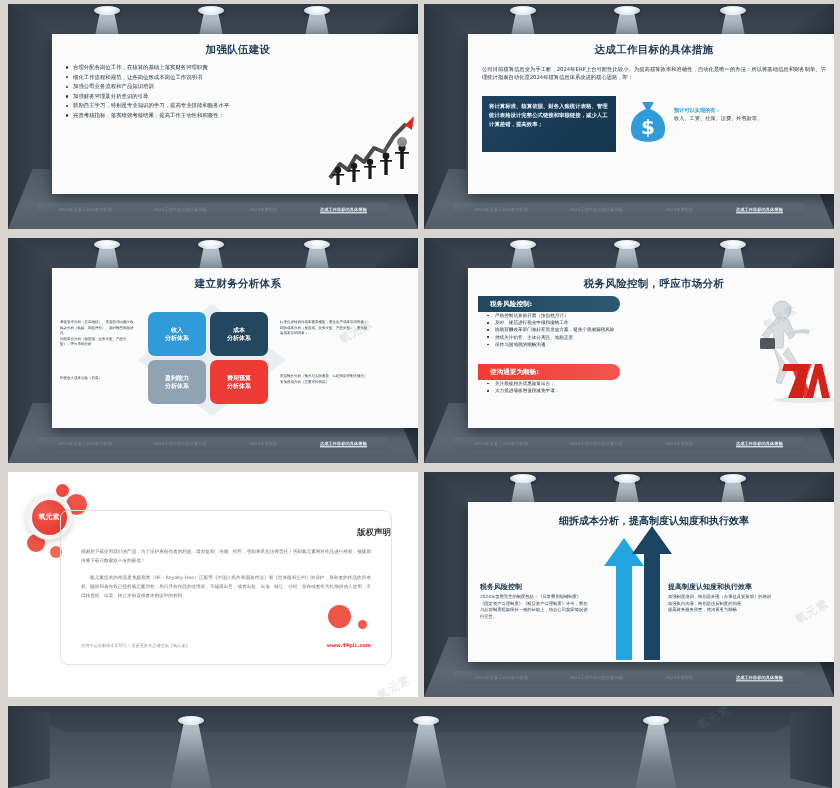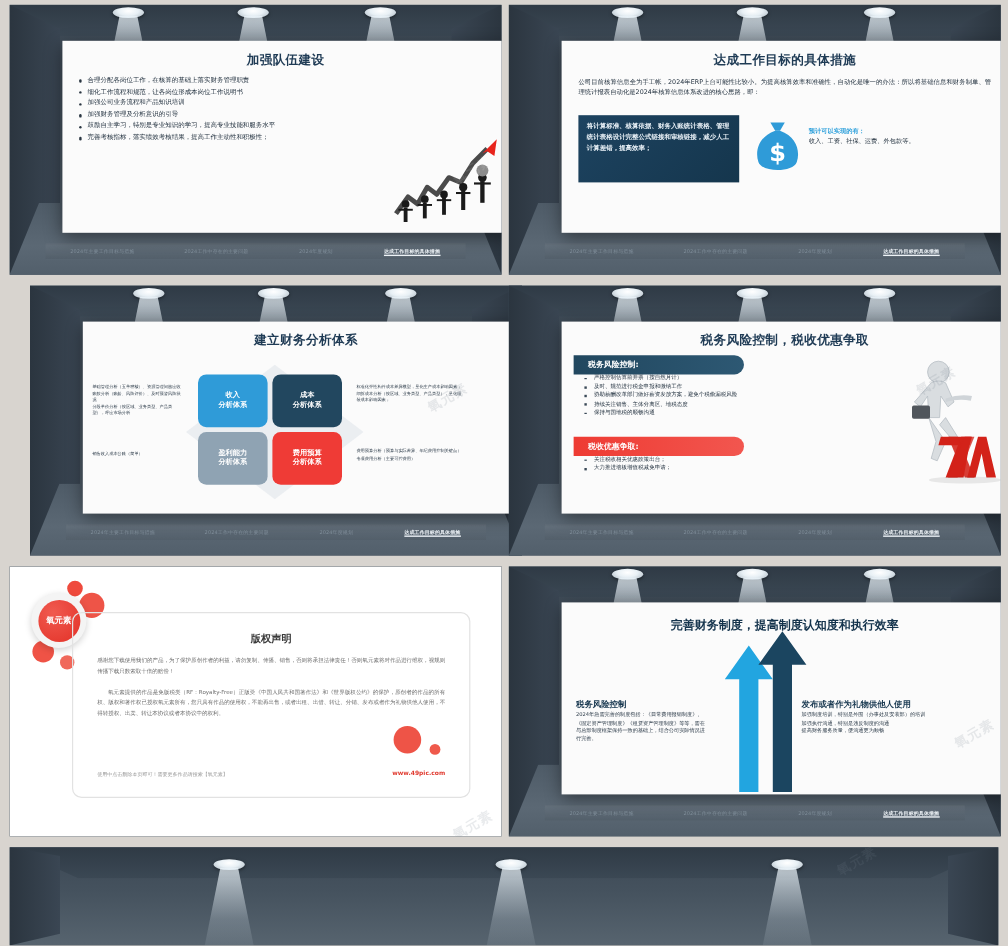--- a/index.html
+++ b/index.html
@@ -14,21 +14,21 @@
 
   
   .grid { position: absolute; left: 0; top: 0; width: 840px; }
   .slide {
     position: absolute; width: 410px; height: 225px;
     overflow: hidden;
     background: #3e4b57;
   }
   .s1 { left: 8px;   top: 4px;   }
   .s2 { left: 424px; top: 4px;   }
-  .s3 { left: 8px;   top: 238px; margin-left: 17px; }
+  .s3 { left: 8px;   top: 238px; }
   .s4 { left: 424px; top: 238px; }
   .s5 { left: 8px;   top: 472px; }
   .s6 { left: 424px; top: 472px; }
   .s7 { left: 8px;   top: 706px; width: 824px; height: 82px; }
 
   
   .stage { position: absolute; inset: 0; overflow: hidden; }
   .stage .wallback {
     position: absolute; inset: 0;
     background:
@@ -174,21 +174,21 @@
   }
   .dotsA { top: 44px; } .dotsB { top: 112px; }
   .taxart { position: absolute; right: 2px; top: 24px; width: 108px; height: 112px; }
 
   
   .s5canvas { position: absolute; inset: 0; background: #ffffff; }
   .cbox {
     position: absolute; left: 52px; top: 38px; right: 26px; bottom: 32px;
     border: .8px solid #e2e2e2; border-radius: 8px;
   }
-  .ctitle { text-align: center; font-size: 8.5px; font-weight: bold; color: #3a3a3a; padding-top: 16px; }
+  .ctitle { text-align: right; font-size: 8.5px; font-weight: bold; color: #3a3a3a; padding-top: 16px; }
   .cpara { font-size: 4.6px; line-height: 9px; color: #6d6d6d; padding: 8px 20px 0 20px; text-align: justify; }
   .cpara.ind { text-indent: 9px; }
   .cfoot { position: absolute; left: 20px; right: 20px; bottom: 16px; display: flex; justify-content: space-between; align-items: center; }
   .cfoot .small { font-size: 4.2px; color: #9a9a9a; }
   .cfoot .url { font-size: 5px; color: #e03a2f; font-weight: bold; }
   .badge {
     position: absolute; left: 18px; top: 22px; width: 46px; height: 46px; border-radius: 50%;
     background: #f4f4f4; box-shadow: 0 2px 6px rgba(0,0,0,.18);
     display: flex; align-items: center; justify-content: center;
   }
@@ -402,30 +402,30 @@
             <div class="bulb"></div>
             <div class="beam"></div>
           </div>
         <div class="lamp lampC">
             <div class="bulb"></div>
             <div class="beam"></div>
           </div>
       </div>
 
       <div class="canvas">
-        <div class="title">税务风险控制，税收优惠争取</div>
+        <div class="title">税务风险控制，呼应市场分析</div>
         <div class="pill dark">税务风险控制:</div>
         <ul class="dots dotsA">
           <li>严格控制估算前开票（按自然月计）</li>
           <li>及时、规范进行税金申报和缴纳工作</li>
           <li>协助薪酬改革部门做好薪资发放方案，避免个税偷漏税风险</li>
           <li>持续关注销售、主体分离区、地税态度</li>
           <li>保持与国地税的顺畅沟通</li>
         </ul>
-        <div class="pill red">税收优惠争取:</div>
+        <div class="pill red">使沟通更为顺畅:</div>
         <ul class="dots dotsB">
           <li>关注税收相关优惠政策出台；</li>
           <li>大力推进墙板增值税减免申请；</li>
         </ul>
         <svg class="taxart" viewBox="0 0 108 112">
           <g fill="#d9dde0" stroke="#b9c0c6" stroke-width=".7">
             <circle cx="52" cy="18" r="9"></circle>
             <path d="M46 27 q6 -3 12 0 l7 16 -5 4 -6 -9 -1 18 -9 0 -1 -18 -6 9 -5 -4 z"></path>
             <path d="M44 56 l6 20 -4 14 5 2 7 -16 z"></path>
             <path d="M58 56 l10 16 -3 4 -12 -14 z"></path>
@@ -491,31 +491,31 @@
             <div class="bulb"></div>
             <div class="beam"></div>
           </div>
         <div class="lamp lampC">
             <div class="bulb"></div>
             <div class="beam"></div>
           </div>
       </div>
 
       <div class="canvas">
-        <div class="s6title">完善财务制度，提高制度认知度和执行效率</div>
+        <div class="s6title">细拆成本分析，提高制度认知度和执行效率</div>
         <svg class="arrowbox" viewBox="0 0 80 138">
           <path d="M18 138 V44 H6 L26 16 L46 44 H34 V138 Z" fill="#22a5e0"></path>
           <path d="M46 138 V32 H34 L54 4 L74 32 H62 V138 Z" fill="#1b4560"></path>
         </svg>
         <div class="s6col s6colL">
           <div class="s6h">税务风险控制</div>
           <div class="s6p">2024年急需完善的制度包括：《日常费用报销制度》、《固定资产管理制度》《租赁资产管理制度》等等，需在与总部制度框架保持一致的基础上，结合公司实际情况进行完善。</div>
         </div>
         <div class="s6col s6colR">
-          <div class="s6h">发布或者作为礼物供他人使用</div>
+          <div class="s6h">提高制度认知度和执行效率</div>
           <div class="s6p">加强制度培训，特别是外围（办事处及安装部）的培训<br>加强执行沟通，特别是违反制度的沟通<br>提高财务服务质量，使沟通更为顺畅</div>
         </div>
       </div>
 
       <div class="navbar">
         <span>2024年主要工作目标与措施</span>
         <span>2024工作中存在的主要问题</span>
         <span>2024年度规划</span>
         <span class="active">达成工作目标的具体措施</span>
       </div>

